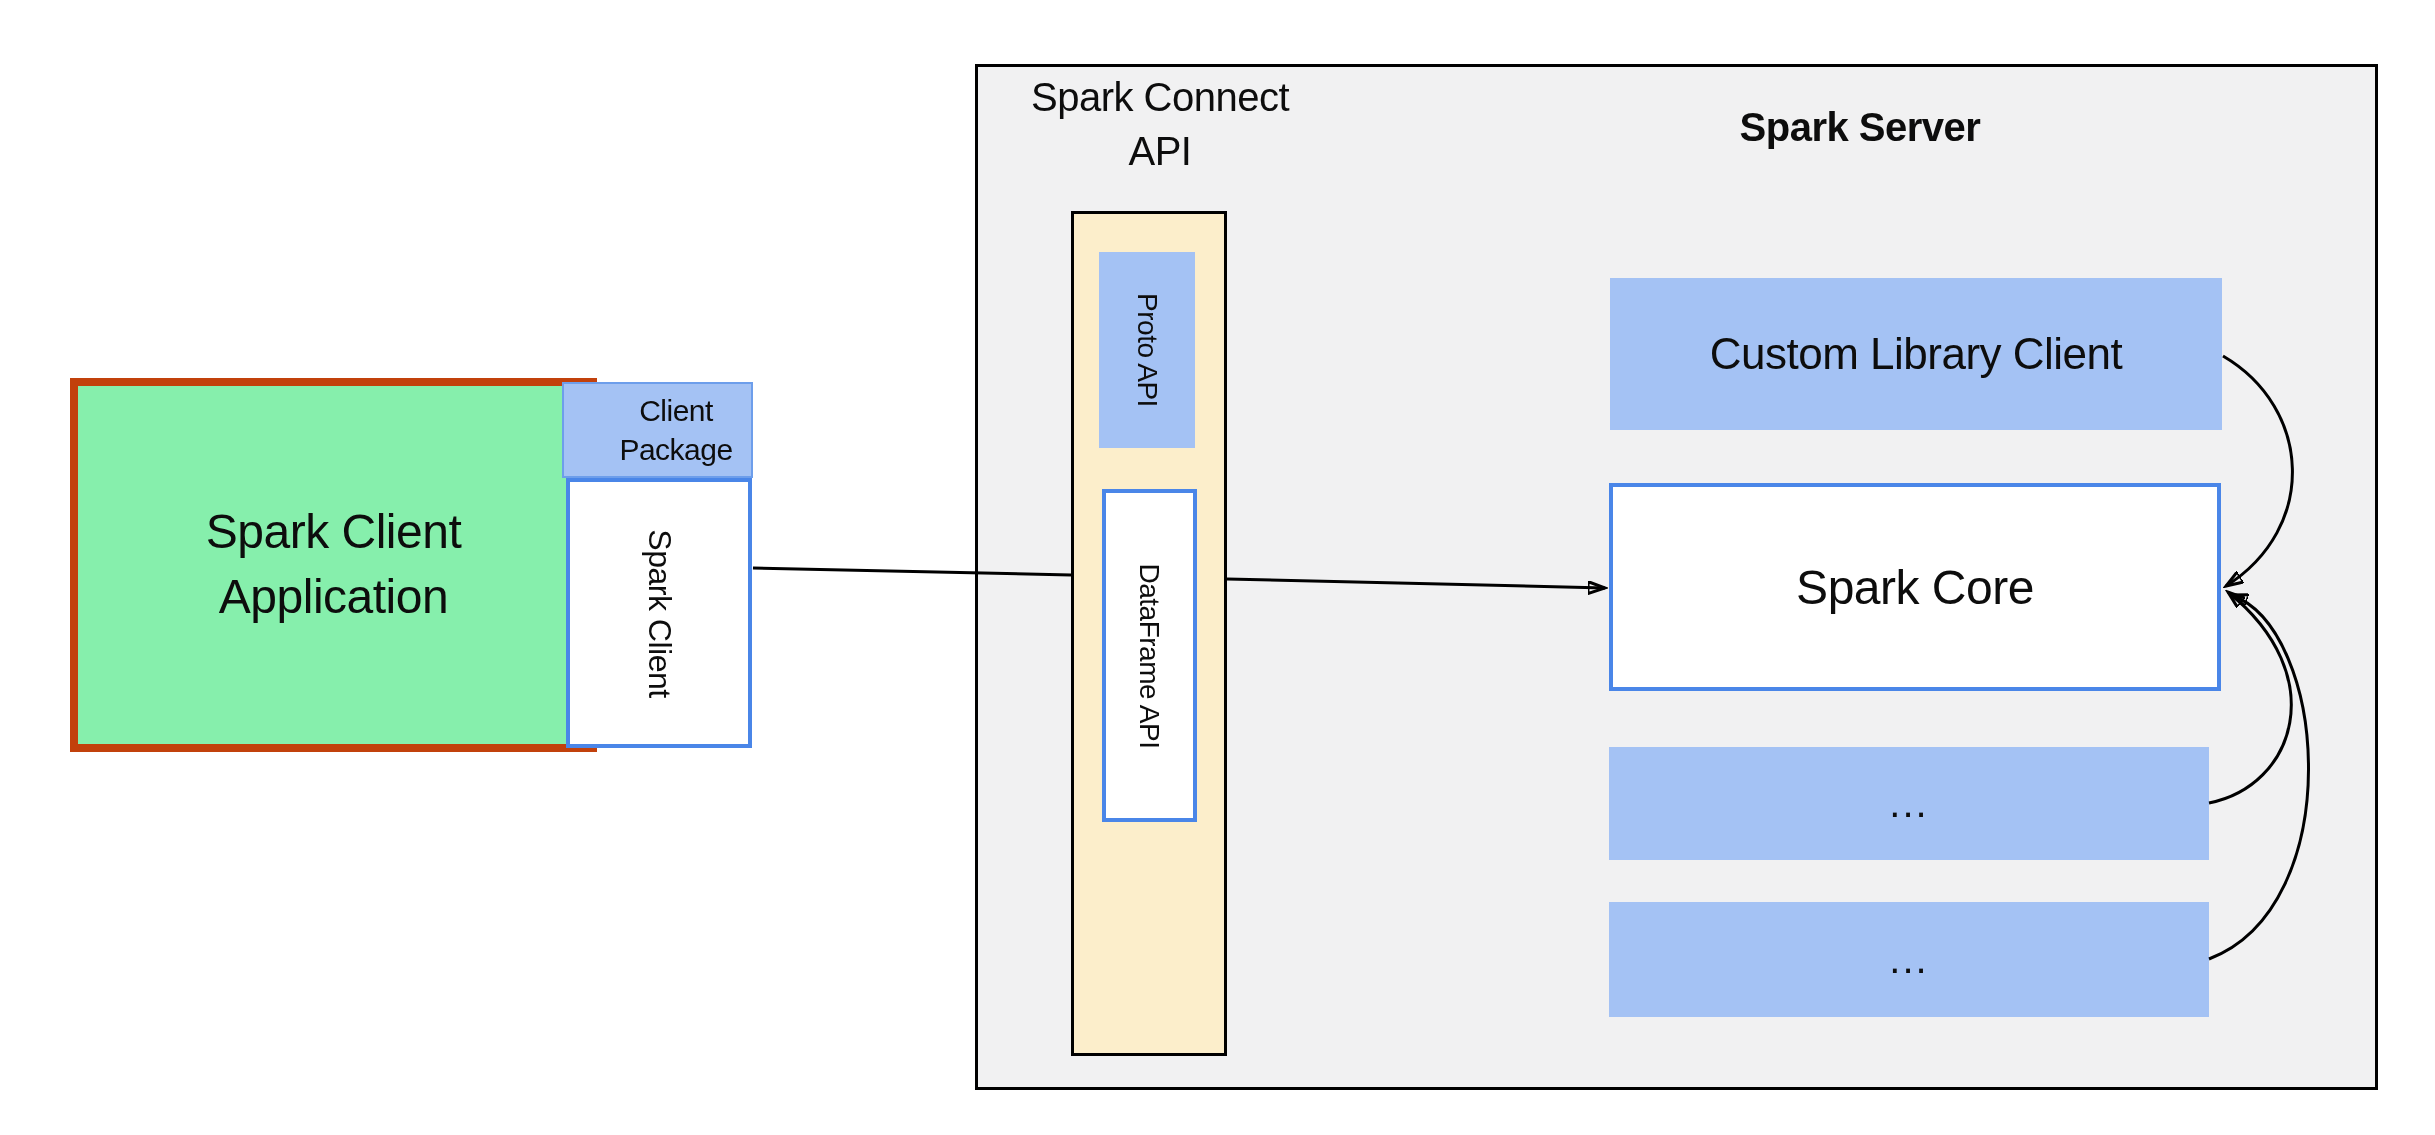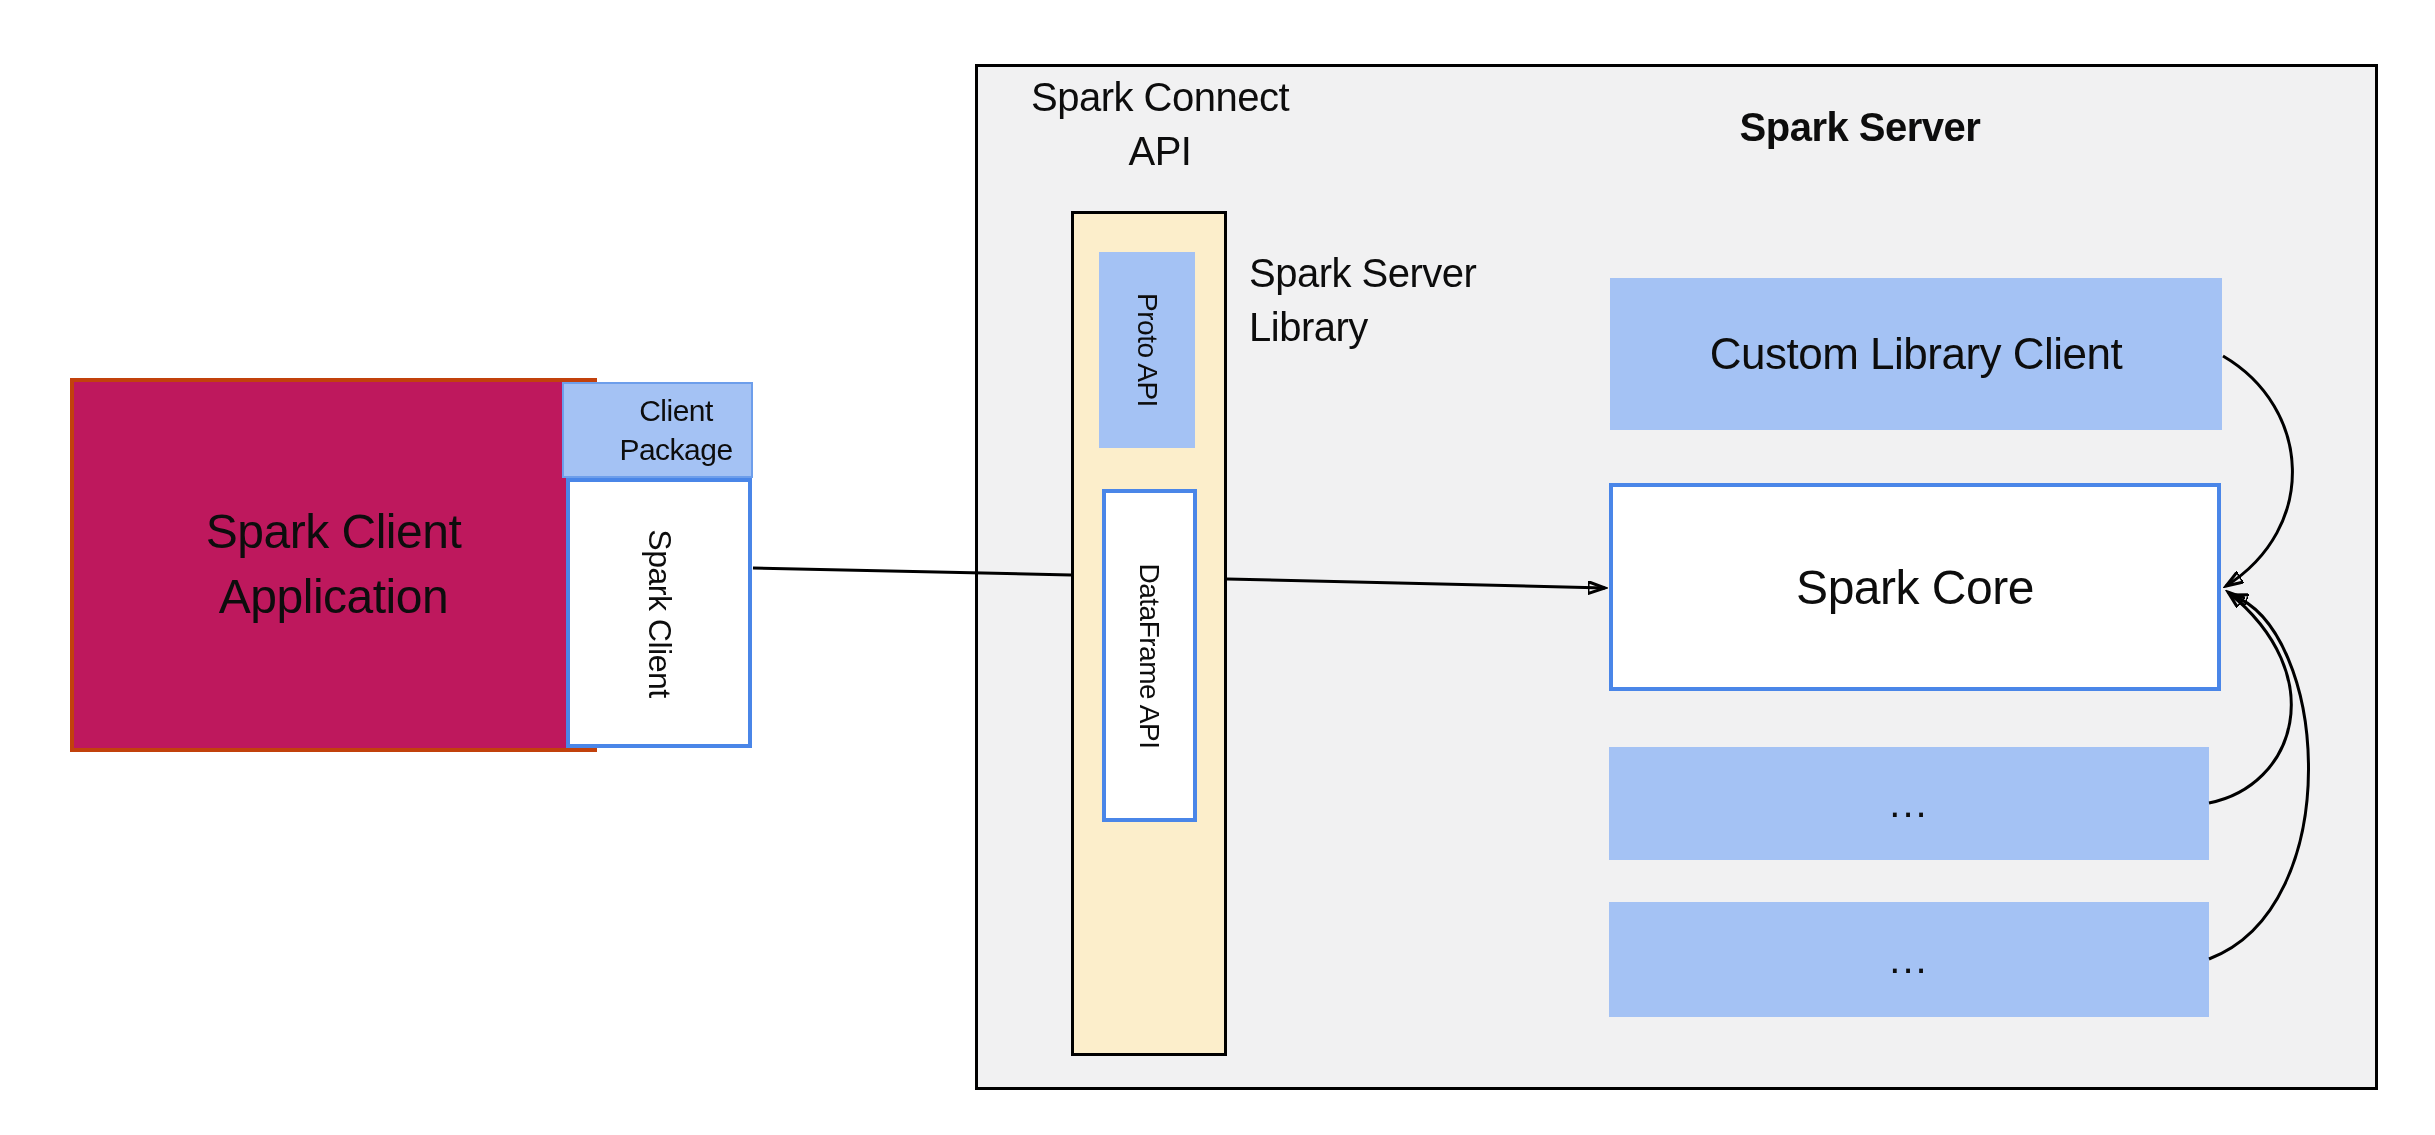--- a/index.html
+++ b/index.html
@@ -18,22 +18,22 @@
   }
   .abs { position: absolute; box-sizing: border-box; }
   .flexc {
     display: flex;
     align-items: center;
     justify-content: center;
     text-align: center;
   }
   
   .green-box {
-    background: #be185d;
-    border: 4px solid #c2410c;
+    background: #86efac;
+    border: 8px solid #c2410c;
   }
   .gray-box {
     background: #f1f1f2;
     border: 3px solid #000000;
   }
   .yellow-box {
     background: #fceecb;
     border: 3px solid #000000;
   }
   .blue-box {
@@ -99,21 +99,20 @@
   <div class="abs caption centered lbl" style="left:1010px; top:70px; width:300px;">Spark Connect API</div>
 
   <div class="abs caption centered bold lbl" style="left:1710px; top:100px; width:300px;">Spark Server</div>
 
   <div class="abs yellow-box" style="left:1071px; top:211px; width:156px; height:845px;"></div>
 
   <div class="abs blue-box flexc" style="left:1099px; top:252px; width:96px; height:196px;">
     <span class="lbl vert sz28">Proto API</span>
   </div>
 
-  <div class="abs caption lbl" style="left:1249px; top:246px; width:270px;">Spark Server Library</div>
 
   <div class="abs white-box flexc" style="left:1102px; top:489px; width:95px; height:333px;">
     <span class="lbl vert sz28">DataFrame API</span>
   </div>
 
   <div class="abs blue-box flexc" style="left:1610px; top:278px; width:612px; height:152px;">
     <div class="lbl clp-label">Custom Library Client</div>
   </div>
 
   <div class="abs white-box flexc" style="left:1609px; top:483px; width:612px; height:208px;">

